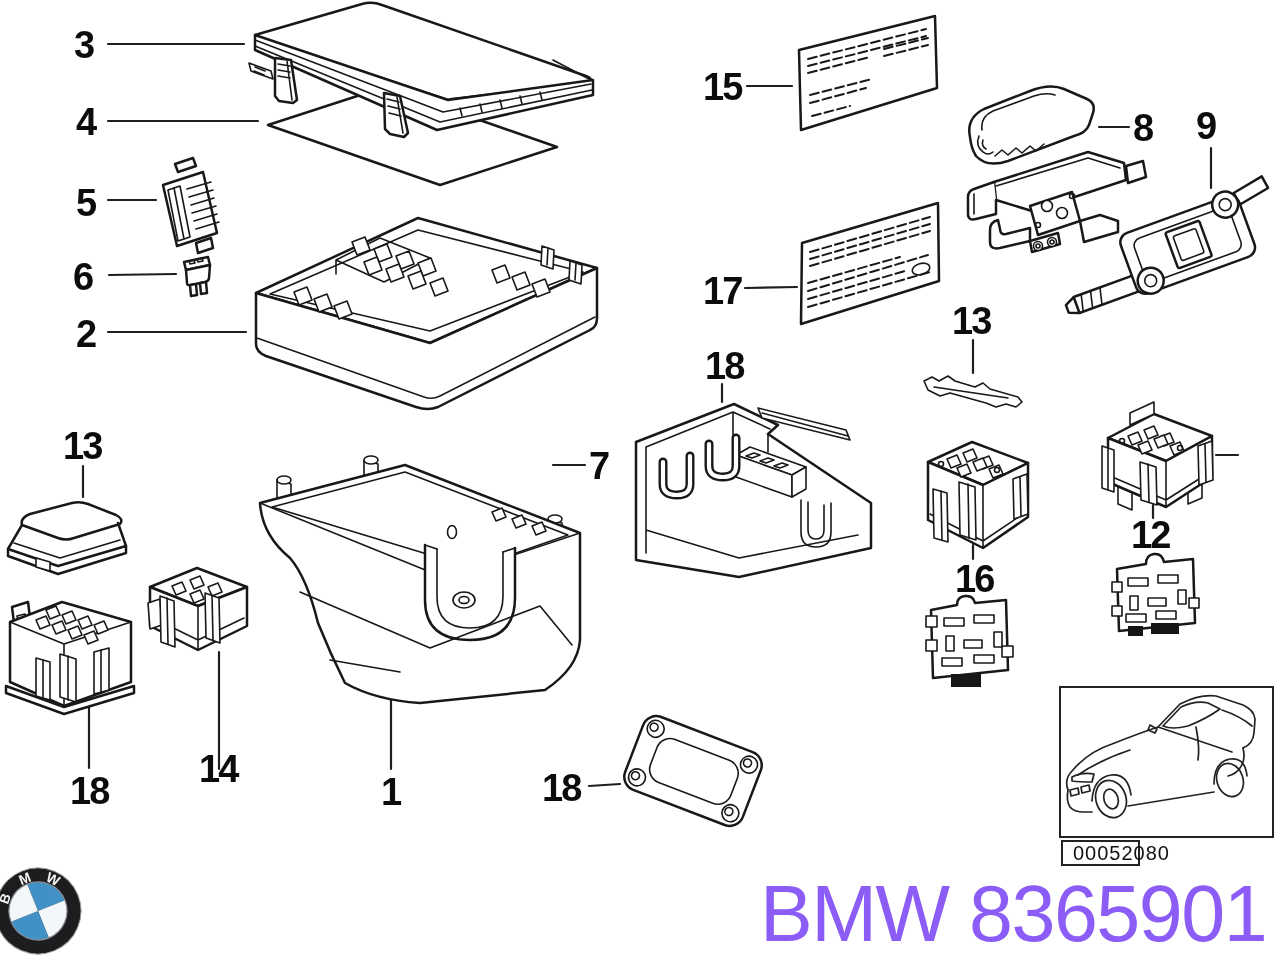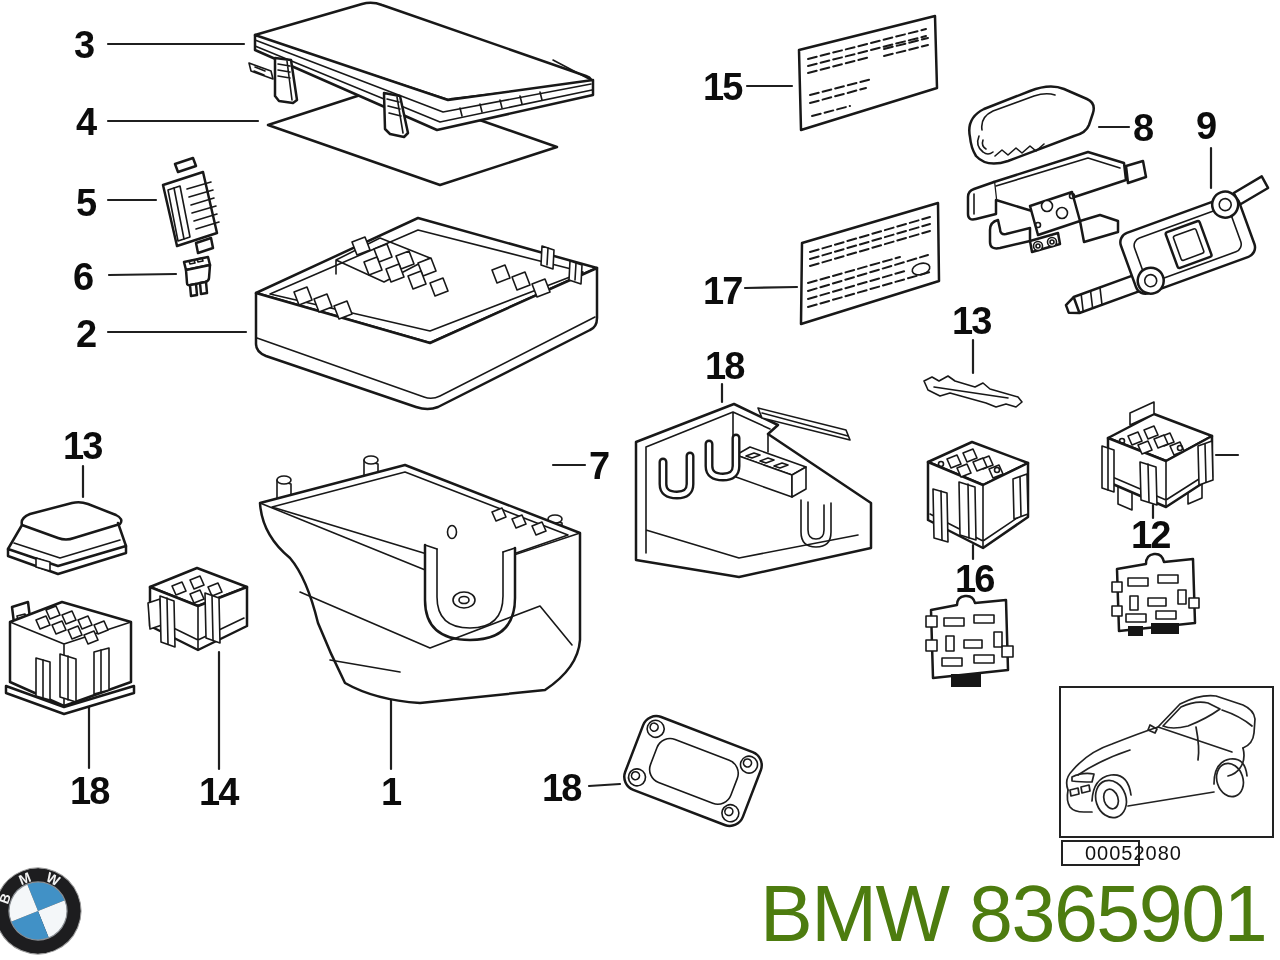--- a/index.html
+++ b/index.html
@@ -14,23 +14,23 @@
   .ld {stroke:#1f1f1f;stroke-width:2.2;stroke-linecap:round;}
   .blk{fill:#161616;stroke:none;}
   .tube  {fill:none;stroke:#181818;stroke-width:9;stroke-linecap:round;stroke-linejoin:round;}
   .tubein{fill:none;stroke:#fff;stroke-width:4.2;stroke-linecap:round;stroke-linejoin:round;}
   .car{fill:none;stroke:#222;stroke-width:1.7;stroke-linejoin:round;stroke-linecap:round;}
   .dsh{fill:none;stroke:#181818;stroke-width:2;stroke-dasharray:9 4;stroke-linecap:round;}
 
   .callout{position:absolute;font-weight:700;font-size:38px;line-height:1;color:#0c0c0c;
            letter-spacing:-2px;white-space:nowrap;}
   .footer-text{position:absolute;left:760px;top:874px;font-size:79px;font-weight:400;
-           letter-spacing:-1.5px;color:#4d7c0f;line-height:1;white-space:nowrap;}
+           letter-spacing:-1.5px;color:#8b5cf6;line-height:1;white-space:nowrap;}
   .code-box{position:absolute;left:1061px;top:840px;width:79px;height:26px;border:2px solid #222;
-           box-sizing:border-box;display:flex;align-items:center;padding-left:22px;
+           box-sizing:border-box;display:flex;align-items:center;padding-left:10px;
            font-size:20px;font-weight:400;letter-spacing:1px;color:#111;background:#fff;}
 </style>
 </head>
 <body>
 
 <div class="canvas">
 
 <svg class="art" width="1280" height="960" viewBox="0 0 1280 960">
   <defs>
     <path id="slot" d="M0,0 l13,-5 l5,13 l-13,5 z" class="mf"></path>
@@ -394,21 +394,21 @@
   </g>
 </svg>
 
 <div class="callout" style="left:74px;top:26px">3</div>
 <div class="callout" style="left:76px;top:103px">4</div>
 <div class="callout" style="left:76px;top:184px">5</div>
 <div class="callout" style="left:73px;top:258px">6</div>
 <div class="callout" style="left:76px;top:315px">2</div>
 <div class="callout" style="left:63px;top:427px">13</div>
 <div class="callout" style="left:70px;top:772px">18</div>
-<div class="callout" style="left:199px;top:773px">14</div>
+<div class="callout" style="left:199px;top:750px">14</div>
 <div class="callout" style="left:381px;top:773px">1</div>
 <div class="callout" style="left:542px;top:769px">18</div>
 <div class="callout" style="left:703px;top:68px">15</div>
 <div class="callout" style="left:703px;top:272px">17</div>
 <div class="callout" style="left:705px;top:347px">18</div>
 <div class="callout" style="left:589px;top:447px">7</div>
 <div class="callout" style="left:1133px;top:109px">8</div>
 <div class="callout" style="left:1196px;top:107px">9</div>
 <div class="callout" style="left:952px;top:302px">13</div>
 <div class="callout" style="left:955px;top:560px">16</div>

